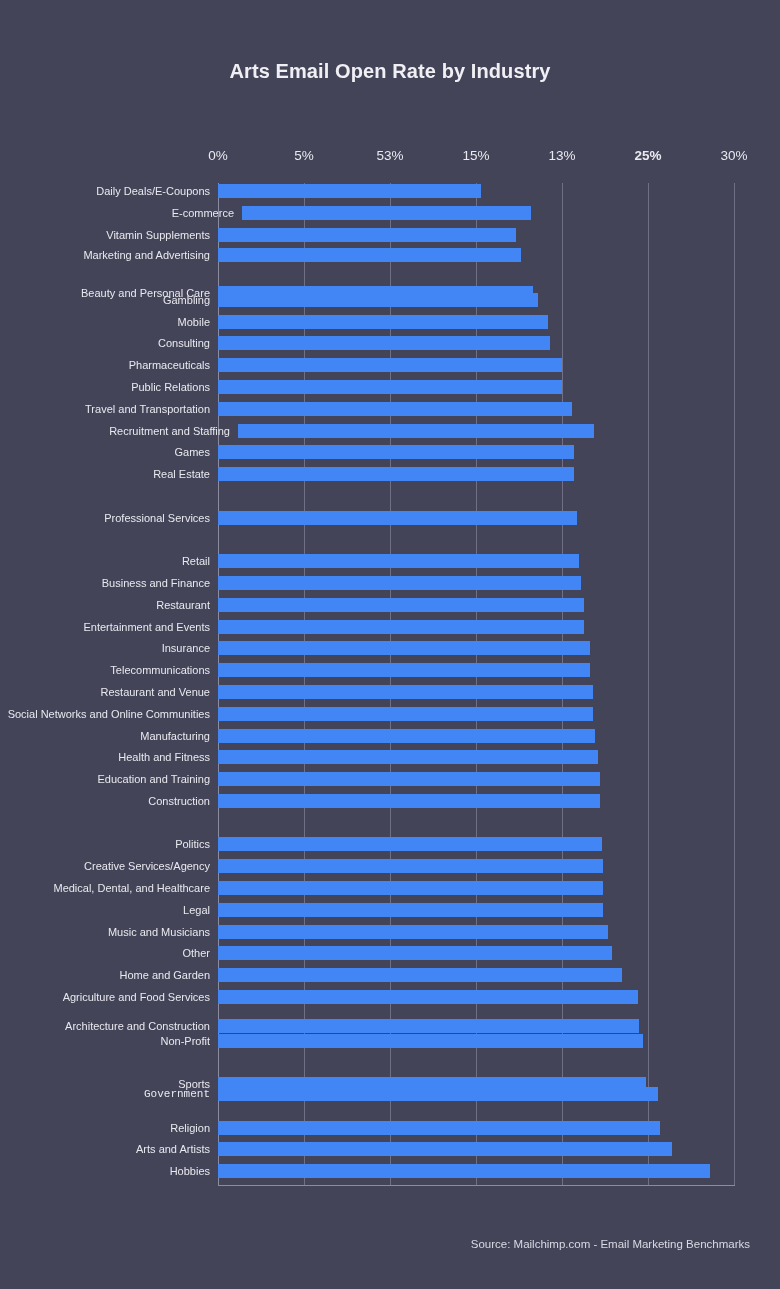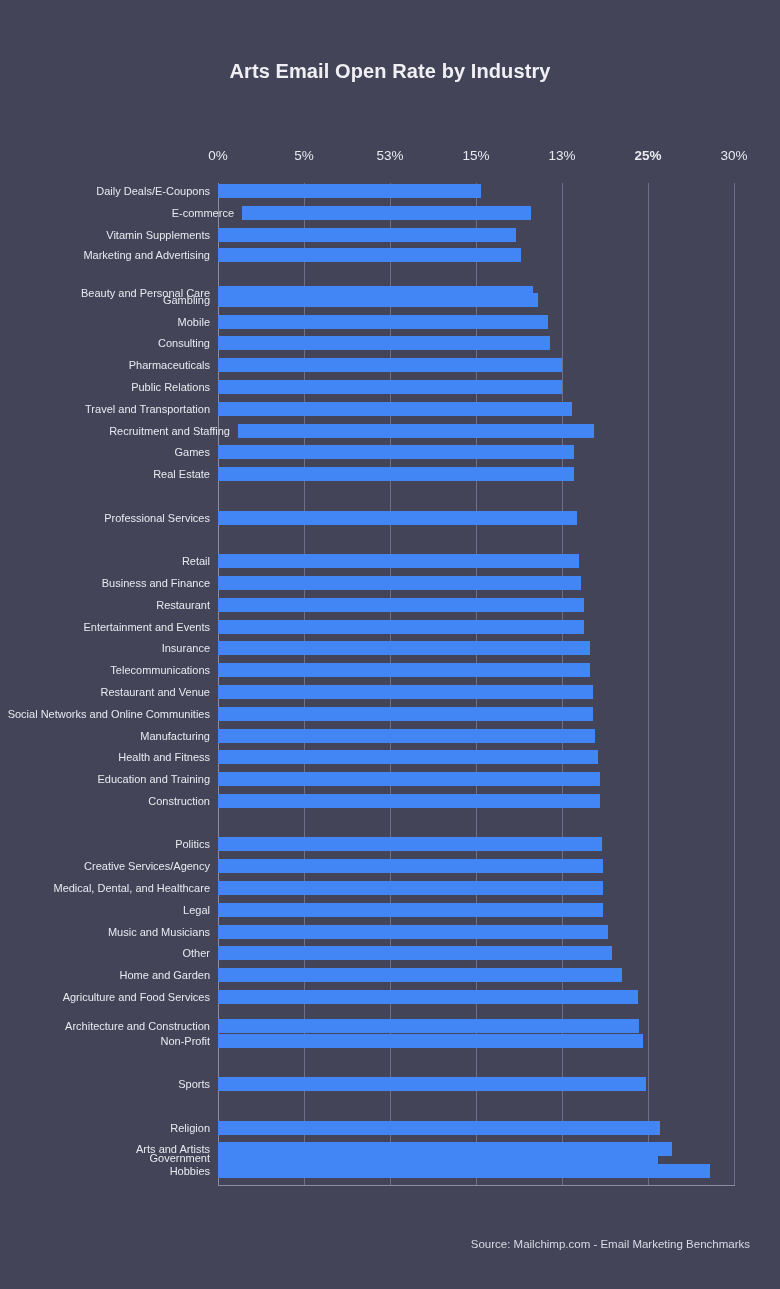--- a/index.html
+++ b/index.html
@@ -281,21 +281,21 @@
         <div class="bar" style="width: 421.4px; background: rgb(66, 133, 244);"></div>
       </div>
       <div class="row" style="top: 849.522px;">
         <div class="row-label">Non-Profit</div>
         <div class="bar" style="width: 424.84px; background: rgb(66, 133, 244);"></div>
       </div>
       <div class="row" style="top: 893.087px;">
         <div class="row-label">Sports</div>
         <div class="bar" style="width: 428.28px; background: rgb(66, 133, 244);"></div>
       </div>
-      <div class="row" style="top: 967px;">
+      <div class="row" style="top: 903px; font-family: Liberation Mono, monospace;">
         <div class="row-label">Government</div>
         <div class="bar" style="width: 440.32px; background: rgb(66, 133, 244);"></div>
       </div>
       <div class="row" style="top: 936.652px;">
         <div class="row-label">Religion</div>
         <div class="bar" style="width: 442.04px; background: rgb(66, 133, 244);"></div>
       </div>
       <div class="row" style="top: 958.435px;">
         <div class="row-label">Arts and Artists</div>
         <div class="bar" style="width: 454.08px; background: rgb(66, 133, 244);"></div>

